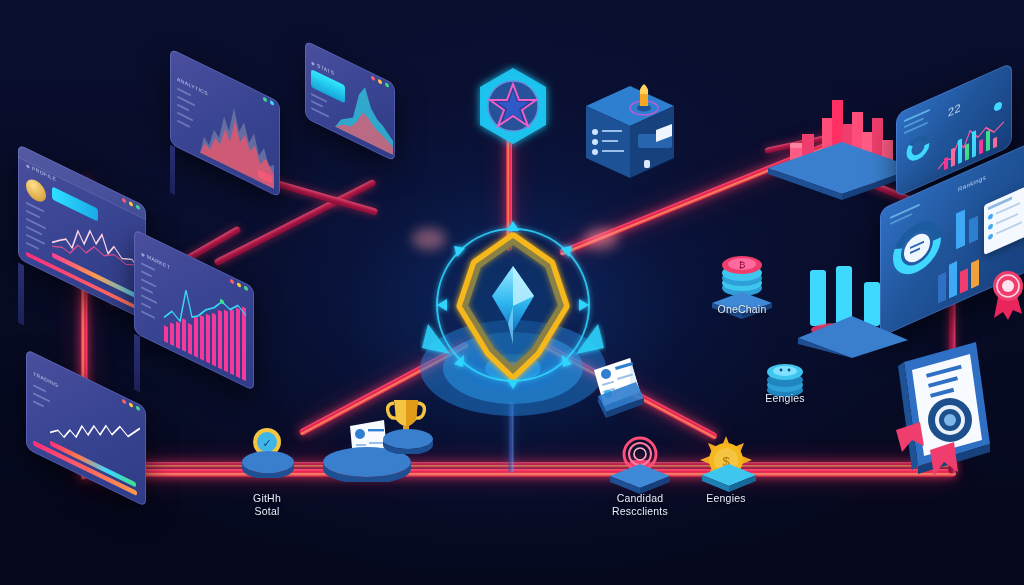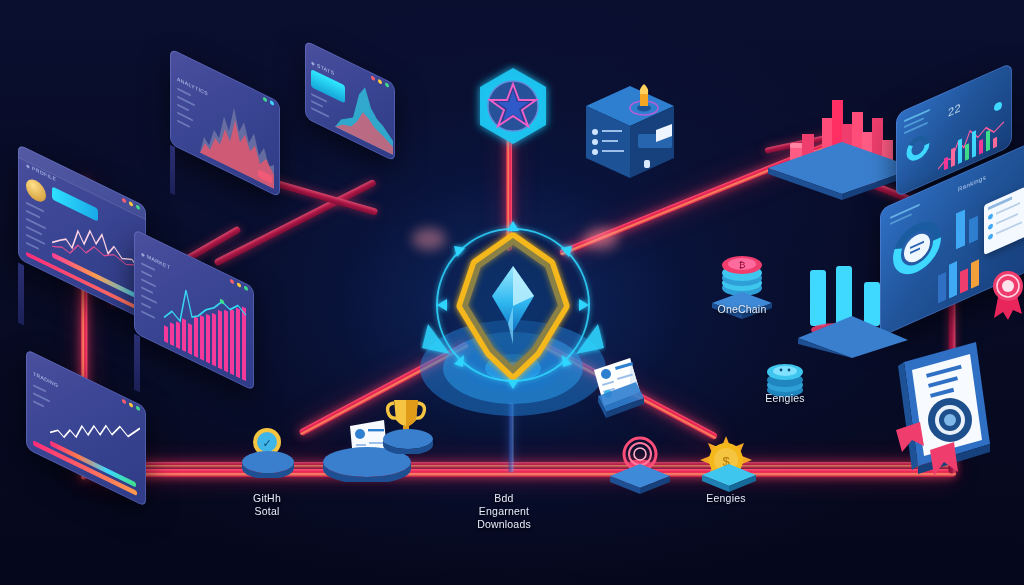--- a/index.html
+++ b/index.html
@@ -571,20 +571,19 @@
       </g>
       <path d="M20 26 L34 130 L28 134 L14 30 Z" fill="#1d5296"></path>
       <path d="M34 130 L106 108 L106 116 L34 138 Z" fill="#16417c"></path>
       <path d="M12 94 L36 86 L40 110 L28 104 L18 116 Z" fill="#ef3e6e"></path>
       <path d="M46 114 L70 106 L74 136 L60 126 L50 140 Z" fill="#ef3e6e"></path>
     </svg>
   </div>
 
   <div class="lbl" style="left:207px;top:492px;">GitHh
 Sotal</div>
-  <div class="lbl" style="left:444px;top:492px;">Bdd
-Engarnent
-Downloads</div>
+  <div class="lbl" style="left:580px;top:492px;">Candidad
+Rescclients</div>
   <div class="lbl" style="left:666px;top:492px;">Eengies</div>
   <div class="lbl" style="left:682px;top:303px;">OneChain</div>
   <div class="lbl" style="left:725px;top:392px;">Eengies</div>
 
 </div>
 
 </body></html>

